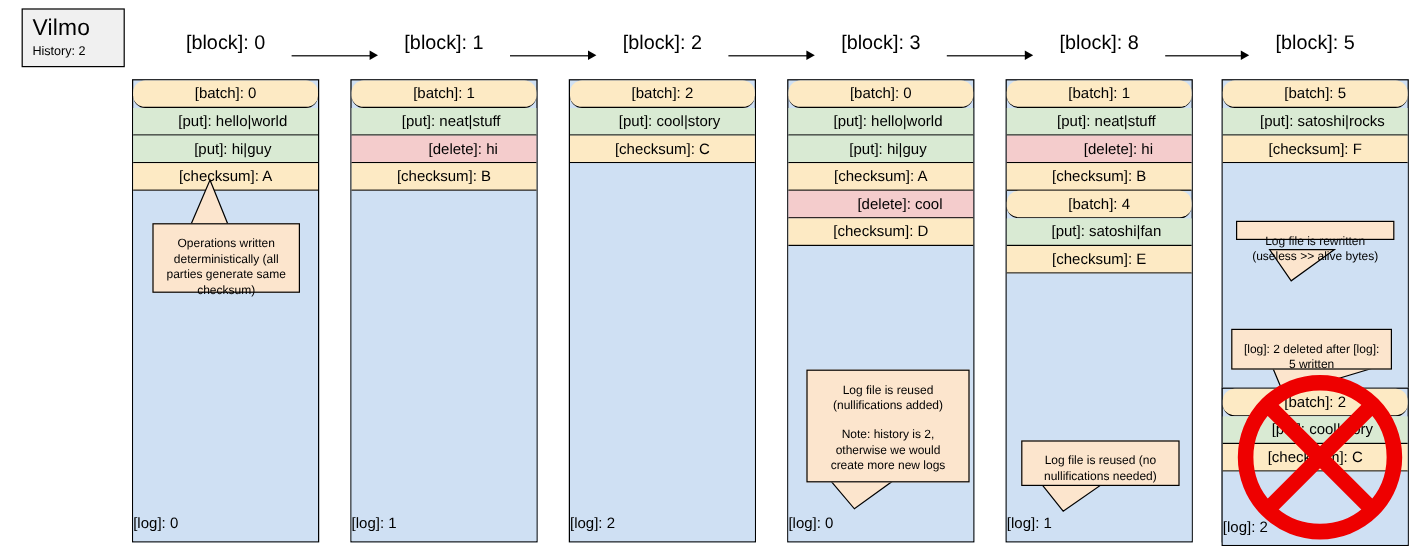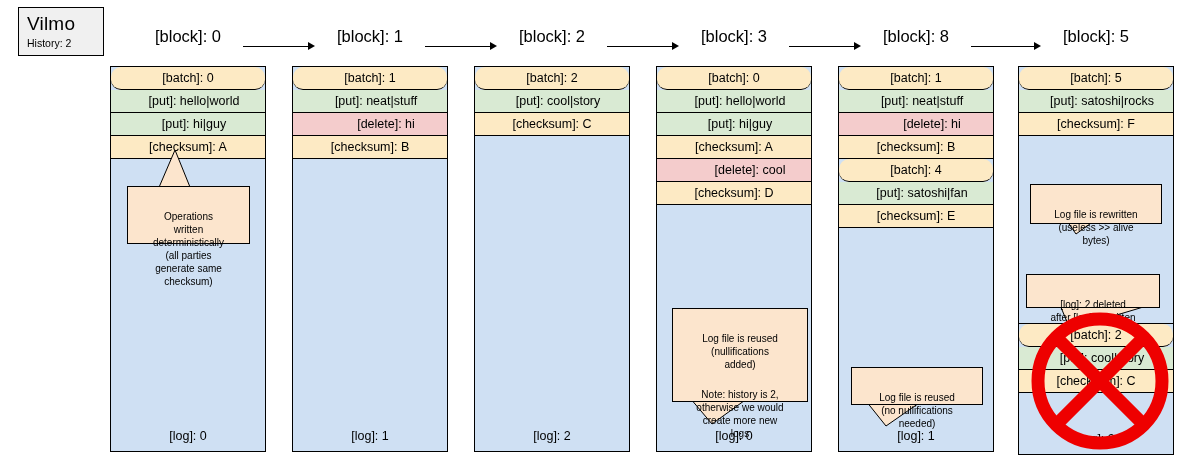--- a/index.html
+++ b/index.html
@@ -92,39 +92,39 @@
 
   .logbody {
     flex: 1 1 auto;
     position: relative;
     background: #cfe0f3;
   }
   .logname {
     position: absolute;
     left: 0; right: 0;
     bottom: 8px;
-    text-align: center;
+    text-align: left;
     font-size: 12.5px;
     white-space: nowrap;
     margin-top: 12px;
   }
 
   
   .callout {
     position: absolute;
     background: #fce5cd;
     border: 1px solid #000000;
     box-sizing: border-box;
     font-size: 10px;
     line-height: 13px;
     text-align: center;
     padding: 6px 5px;
     z-index: 5;
   }
-  .callout p { margin: 17px; }
+  .callout p { margin: 4px; }
   .callout p + p { margin-top: 11px; }
   .tail { position: absolute; z-index: 4; overflow: visible; }
 
   
   #deleted-marker {
     z-index: 9;
     pointer-events: none;
   }
 </style>
 </head>
@@ -239,21 +239,21 @@
   <div class="entry batch">[batch]: 5</div>
   <div class="entry put">[put]: satoshi|rocks</div>
   <div class="entry checksum">[checksum]: F</div>
   <div class="logbody">
     <div class="logname">[log]: 5</div>
   </div>
 </div>
 <svg class="tail" style="left:1058px;top:208px;width:64px;height:30px" viewBox="0 0 64 30">
   <polygon points="0,0 54,0 18,26" fill="#fce5cd" stroke="#000" stroke-width="1"></polygon>
 </svg>
-<div class="callout" style="left:1030px;top:184px;width:132px;height:40px">
+<div class="callout" style="left:1030px;top:184px;width:132px;height:16px">
   <p>Log file is rewritten (useless &gt;&gt; alive bytes)</p>
 </div>
 
 <div class="abs logfile" id="c5d" style="left: 1018px; top: 323px; height: 132px;">
   <div class="entry batch">[batch]: 2</div>
   <div class="entry put">[put]: cool|story</div>
   <div class="entry checksum">[checksum]: C</div>
   <div class="logbody">
     <div class="logname">[log]: 2</div>
   </div>

